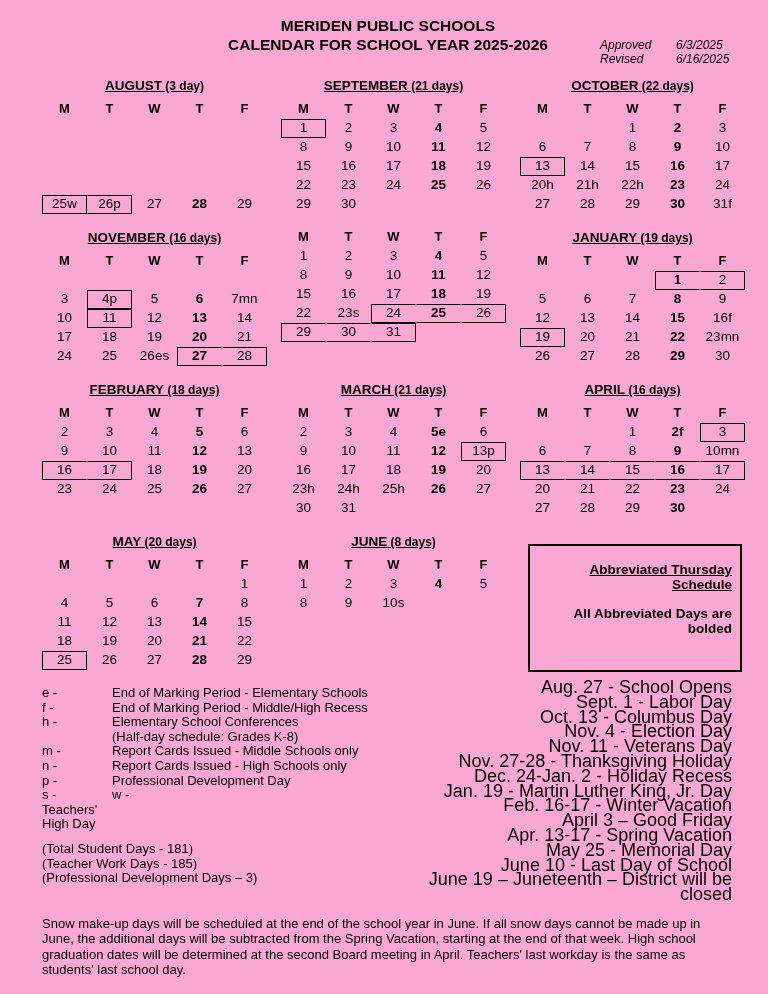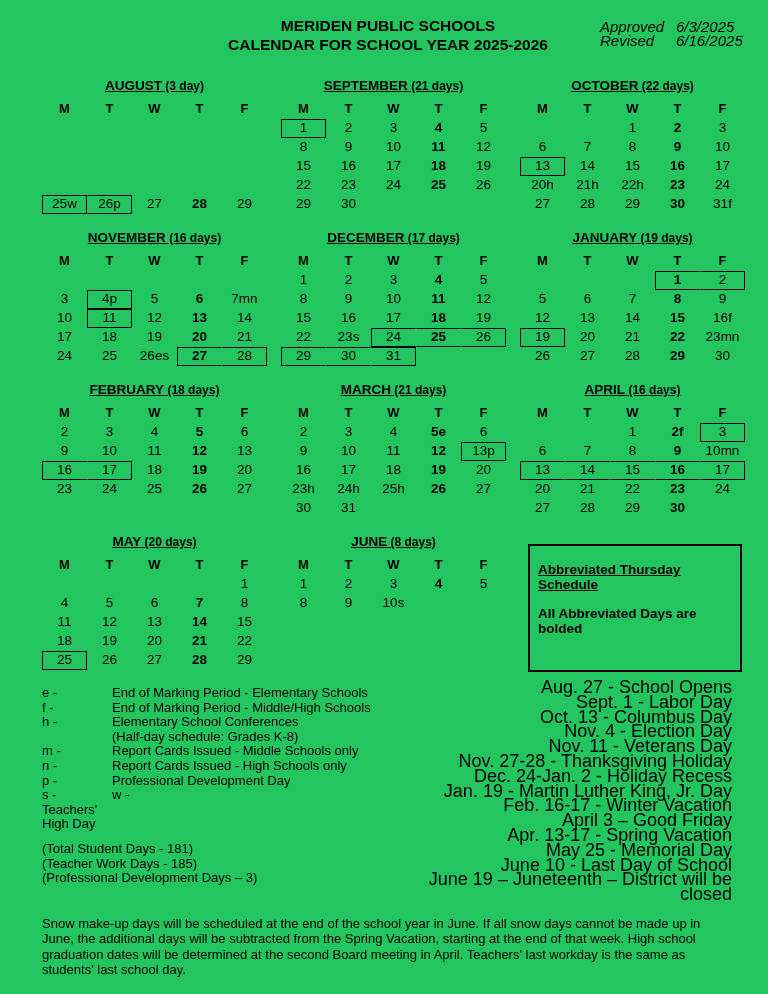--- a/index.html
+++ b/index.html
@@ -1,31 +1,31 @@
 <!DOCTYPE html>
 <html><head>
 <meta charset="utf-8">
 <style>
   html,body{margin:0;padding:0;background:#fff;}
   .page{
     position:relative;
     width:768px;height:994px;
-    background:#22c55e;
+    background:#f9a8d4;
     color:#000;
     font-family:"Liberation Sans","DejaVu Sans",sans-serif;
     overflow:hidden;
     box-sizing:border-box;
     padding:16px 0 0 42px;
   }
   
   .title-block{ text-align:center; margin-left:26px; margin-right:60px; }
   .title-block div{ font-weight:bold; font-size:15.5px; line-height:19px; }
   .approval{
-    position:absolute; top:20px; left:600px;
-    font-style:italic; font-size:15px; line-height:14px;
+    position:absolute; top:38px; left:600px;
+    font-style:italic; font-size:12px; line-height:14px;
   }
   .approval .row{ display:flex; }
   .approval .lbl{ width:76px; }
   
   .months-grid{
     margin-top:22px;
     display:grid;
     grid-template-columns:225px 225px 225px;
     column-gap:14px;
     row-gap:14px;
@@ -47,21 +47,21 @@
   .cell.bt{ border-top-color:#000; }
   .cell.br{ border-right-color:#000; }
   .cell.bb{ border-bottom-color:#000; }
   
   .abbrev-box{
     box-sizing:border-box;
     width:214px; height:128px;
     margin-left:8px; margin-top:12px;
     border:2px solid #000;
     padding:16px 8px 0 8px;
-    text-align:left;
+    text-align:right;
   }
   .abbrev-box .bt-title{ font-weight:bold; font-size:13.5px; text-decoration:underline; margin-bottom:14px; }
   .abbrev-box .bt-note{ font-weight:bold; font-size:13.5px; }
   
   .bottom{ display:flex; margin-top:10px; width:690px; }
   .legend-col{ padding-top:6px; width:372px; }
   .legend{ display:grid; grid-template-columns:70px 1fr; font-size:13px; line-height:14.6px; }
   .legend .k{ }
   .totals{ margin-top:10px; font-size:13px; line-height:14.6px; }
   .holiday-col{ margin-left:auto; text-align:right; font-size:18px; line-height:14.8px; }
@@ -228,21 +228,20 @@
           <div class="cell bd">20</div>
           <div class="cell">21</div>
           <div class="cell">24</div>
           <div class="cell">25</div>
           <div class="cell">26es</div>
           <div class="cell bd bl bt bb">27</div>
           <div class="cell bt br bb">28</div>
         </div>
       </div>
       <div class="month">
-        <div class="month-title"><span class="u"><span class="mname">DECEMBER</span><span class="mcount">&nbsp;(17 days)</span></span></div>
         <div class="cal">
           <div class="hdr">M</div>
           <div class="hdr">T</div>
           <div class="hdr">W</div>
           <div class="hdr">T</div>
           <div class="hdr">F</div>
           <div class="cell">1</div>
           <div class="cell">2</div>
           <div class="cell">3</div>
           <div class="cell bd">4</div>
@@ -464,21 +463,21 @@
       <div class="bt-note">All Abbreviated Days are bolded</div>
     </div>
   </div>
 
   <div class="bottom">
     <div class="legend-col">
       <div class="legend">
           <div class="k">e -</div>
           <div class="v">End of Marking Period - Elementary Schools</div>
           <div class="k">f -</div>
-          <div class="v">End of Marking Period - Middle/High Schools</div>
+          <div class="v">End of Marking Period - Middle/High Recess</div>
           <div class="k">h -</div>
           <div class="v">Elementary School Conferences</div>
           <div class="k"></div>
           <div class="v">(Half-day schedule: Grades K-8)</div>
           <div class="k">m -</div>
           <div class="v">Report Cards Issued - Middle Schools only</div>
           <div class="k">n -</div>
           <div class="v">Report Cards Issued - High Schools only</div>
           <div class="k">p -</div>
           <div class="v">Professional Development Day</div>

